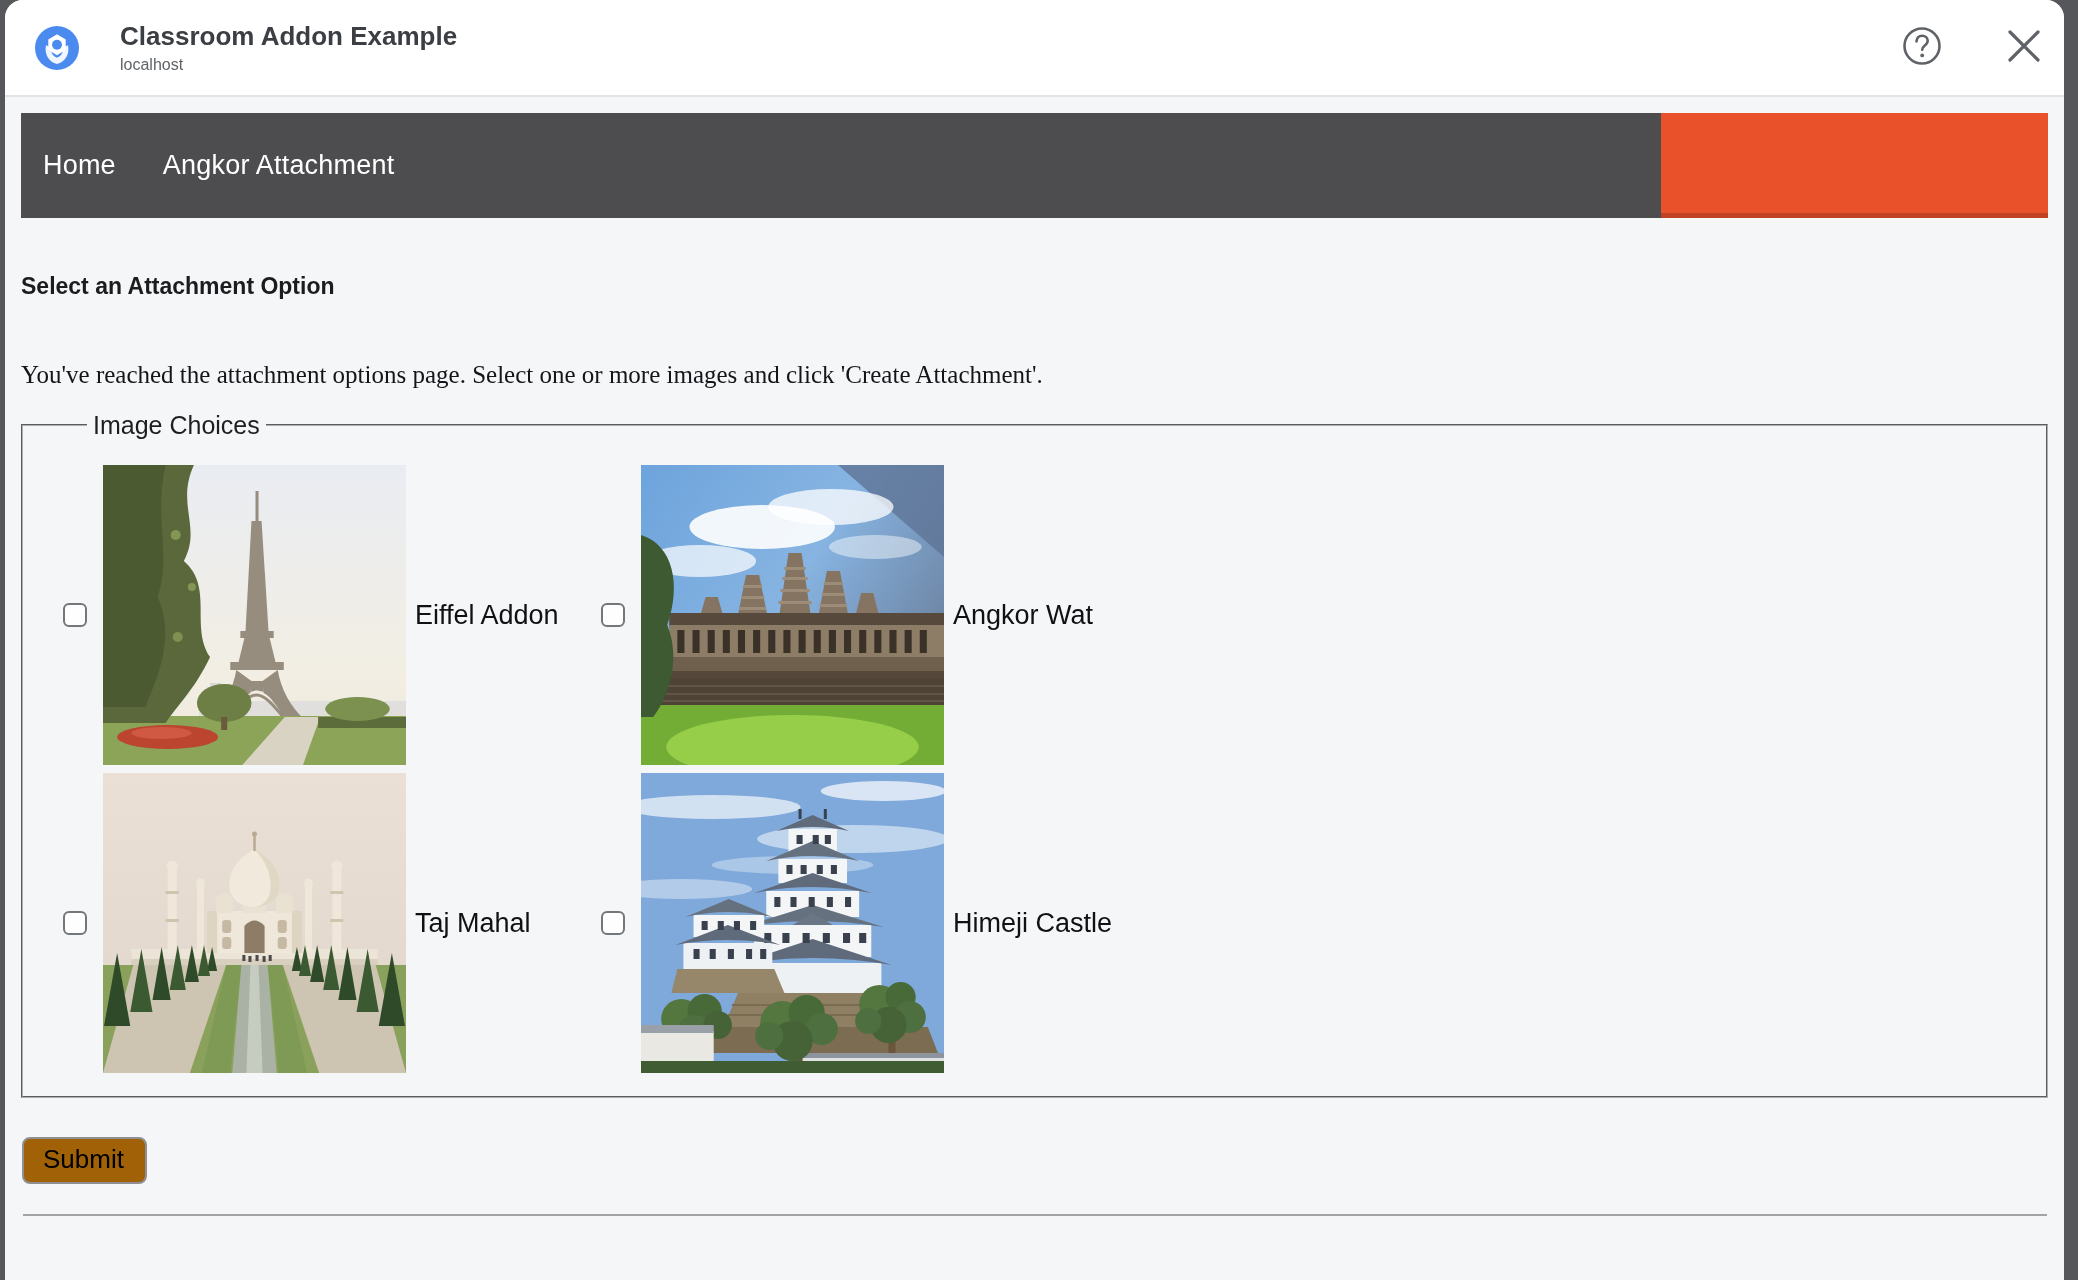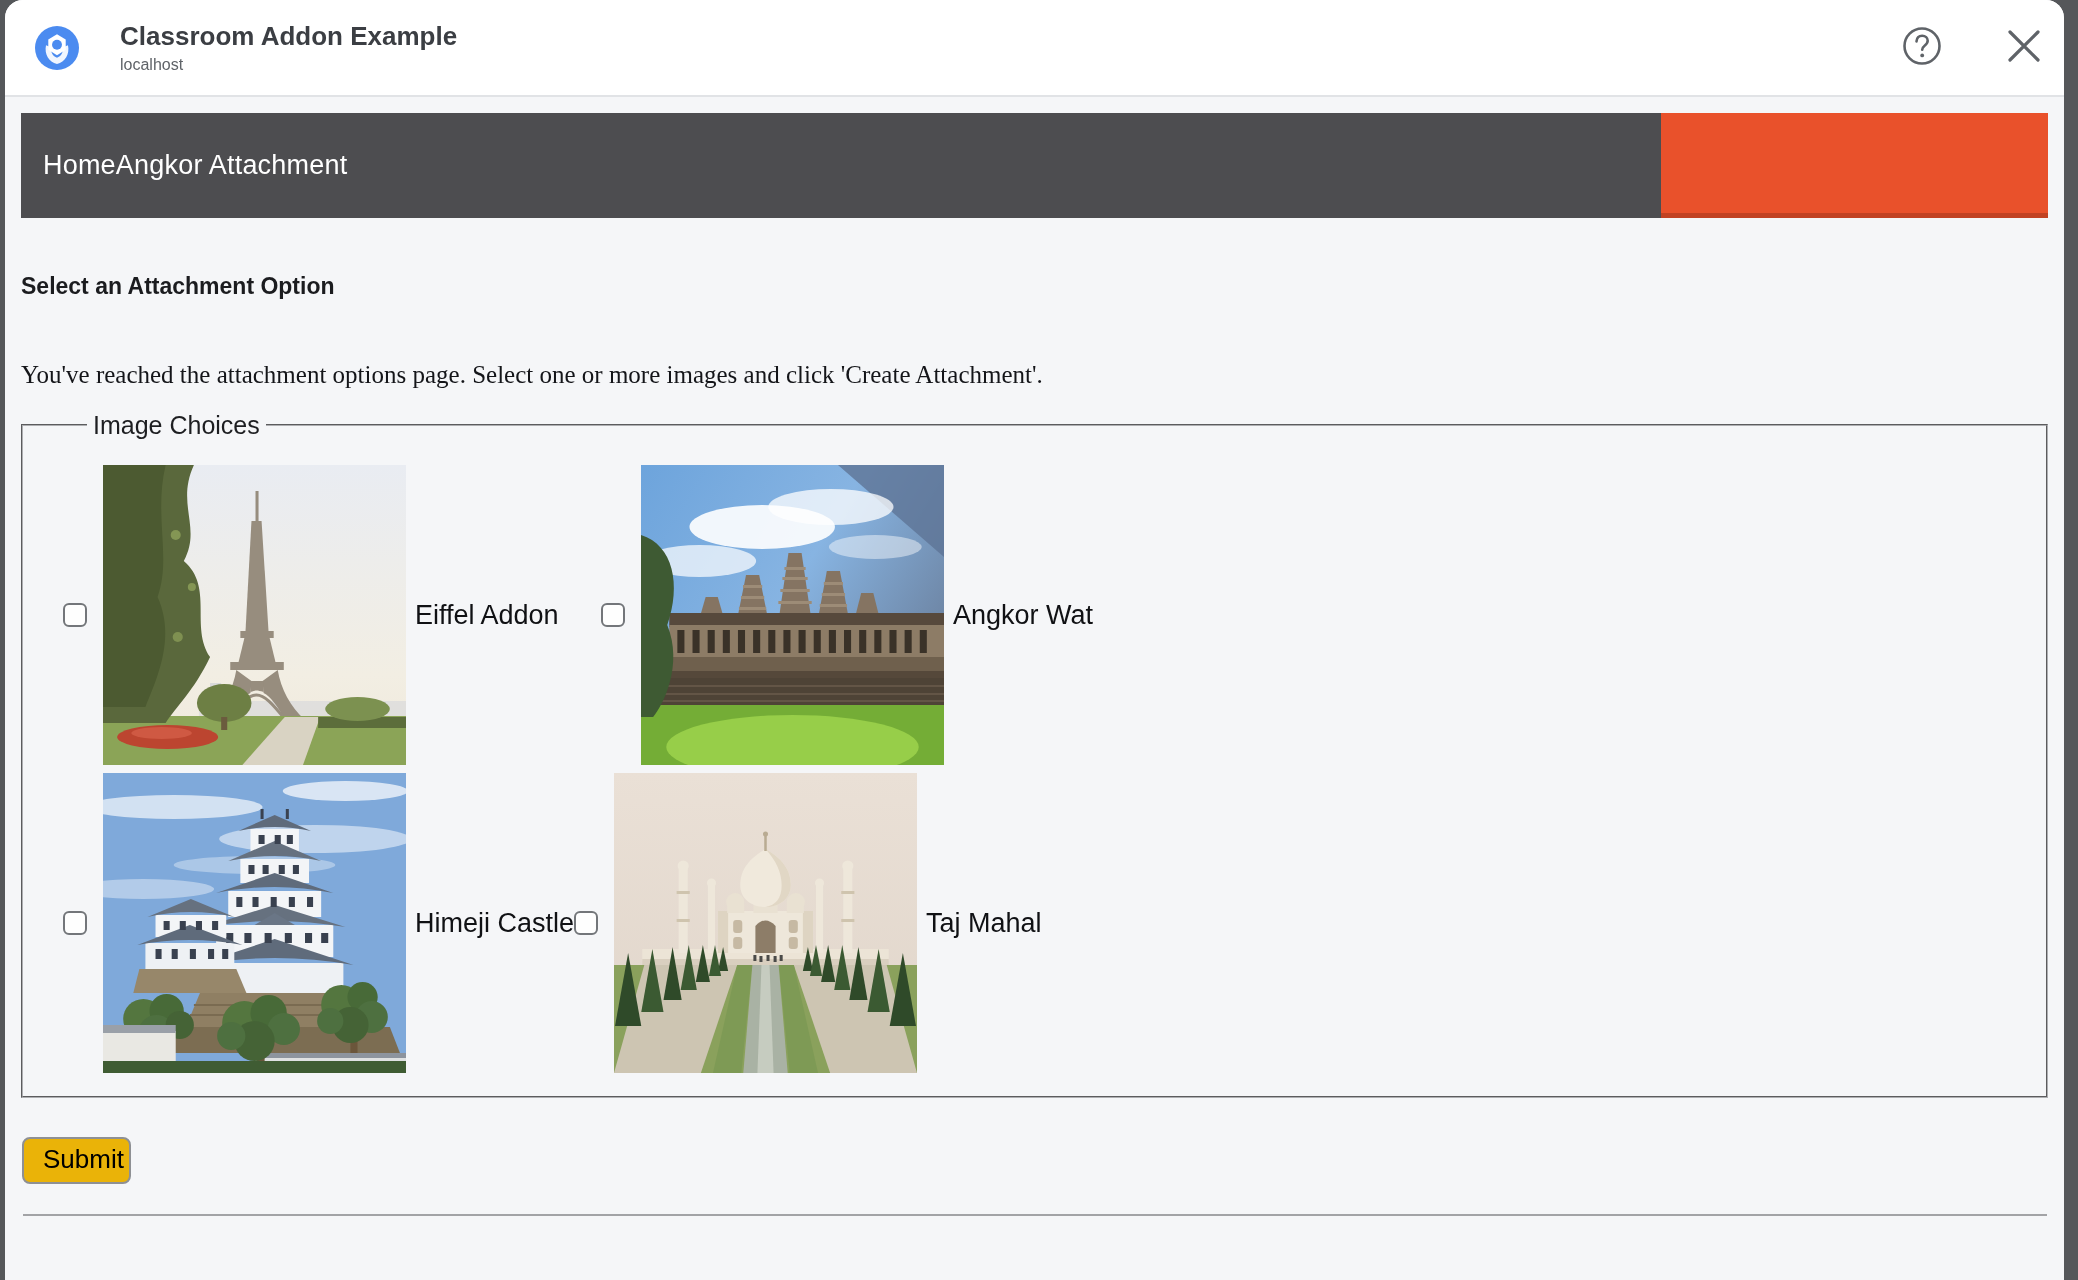--- a/index.html
+++ b/index.html
@@ -26,21 +26,21 @@
   .appbar-spacer { flex:1; }
   .icon-btn {
     width:44px; height:44px; display:flex; align-items:center; justify-content:center;
     background:none; border:none; padding:0; cursor:pointer;
   }
   .help-btn { margin-right:58px; }
   
   .navbar { margin:16px 0 0 0; height:105px; display:flex; }
   .nav-links {
     flex:1; background:#4d4d50; display:flex; align-items:center;
-    padding-left:22px; 
+    padding-left:22px; gap:47px;
   }
   .nav-link {
     color:#ffffff; font-size:27px; text-decoration:none; letter-spacing:0.2px;
   }
   .nav-accent {
     width:387px; background:#e9512b;
     box-shadow: inset 0 -5px 0 rgba(120,40,20,0.35);
   }
   
   .main { padding:0 16px; }
@@ -67,22 +67,22 @@
     width:24px; height:24px; flex:0 0 auto;
     border:2.5px solid #73767a; border-radius:6px; background:#fefefe;
     margin:0 16px 0 0; cursor:pointer;
   }
   .photo { width:303px; height:300px; flex:0 0 auto; overflow:hidden; }
   .photo svg { display:block; width:100%; height:100%; }
   .choice-label { font-size:27px; color:#101114; margin-left:9px; white-space:nowrap; cursor:default; }
   .submit-btn {
     margin:39px 0 0 1px; font-family:"Liberation Sans", sans-serif;
     font-size:26px; color:#000;
-    background:#eab308; border:2px solid #8e9094; border-radius:8px;
-    padding:5px 5px 7px 19px; cursor:pointer;
+    background:#a16207; border:2px solid #8e9094; border-radius:8px;
+    padding:5px 21px 7px 19px; cursor:pointer;
   }
   hr.bottom-rule {
     margin:30px 1px 0 2px; border:none; border-top:2px solid #a2a3a6; height:0;
   }
 </style>
 </head>
 <body>
 
 <div class="dialog">
 
@@ -248,20 +248,105 @@
               <rect y="240" width="300" height="60" fill="#74ad36"></rect>
               <ellipse cx="150" cy="282" rx="125" ry="32" fill="#97ce49"></ellipse>
               <path d="M0,70 C32,80 40,120 26,160 C42,200 22,240 12,252 L0,252 Z" fill="#3e5a33"></path>
             </svg>
           </span>
           <label class="choice-label">Angkor Wat</label>
         </div>
       </div>
 
       <div class="choice-row">
+
+        <div class="choice choice-a">
+          <input type="checkbox" style="">
+          <span class="photo">
+            <svg viewBox="0 0 300 300" preserveAspectRatio="none">
+              <defs>
+                <linearGradient id="tsky" x1="0" y1="0" x2="0" y2="1">
+                  <stop offset="0" stop-color="#eae0d6"></stop>
+                    <stop offset="1" stop-color="#e0d5ca"></stop>
+                </linearGradient>
+              </defs>
+              <rect width="300" height="300" fill="url(#tsky)"></rect>
+              <rect x="28" y="176" width="244" height="12" fill="#ece4d6"></rect>
+              <rect x="28" y="186" width="244" height="6" fill="#d9cfbf"></rect>
+              <rect x="103" y="138" width="94" height="42" fill="#eee7da"></rect>
+              <rect x="103" y="138" width="10" height="42" fill="#ded4c2"></rect>
+              <rect x="187" y="138" width="10" height="42" fill="#ded4c2"></rect>
+              <path d="M140,180 L140,153 Q150,142 160,153 L160,180 Z" fill="#8d7d68"></path>
+              <g fill="#c6b9a3">
+                <rect x="118" y="147" width="9" height="13" rx="3"></rect>
+                  <rect x="118" y="164" width="9" height="12" rx="3"></rect>
+                <rect x="173" y="147" width="9" height="13" rx="3"></rect>
+                  <rect x="173" y="164" width="9" height="12" rx="3"></rect>
+              </g>
+              <rect x="138" y="127" width="24" height="13" fill="#e9e1d2"></rect>
+              <path d="M150,76 C131,87 125,99 125,112 C125,126 136,134 150,134 C164,134 175,126 175,112 C175,99 169,87 150,76 Z" fill="#f0e9dc"></path>
+              <path d="M150,76 C160,87 166,99 166,112 C166,126 160,132 150,134 C164,134 175,126 175,112 C175,99 169,87 150,76 Z" fill="#ddd2bf" opacity="0.8"></path>
+              <path d="M150,62 L150,78" stroke="#b9ab92" stroke-width="2.5"></path>
+              <circle cx="150" cy="61" r="2.5" fill="#b9ab92"></circle>
+              <g fill="#e9e1d2">
+                <circle cx="120" cy="129" r="9"></circle>
+                  <rect x="112" y="131" width="17" height="9"></rect>
+                <circle cx="180" cy="129" r="9"></circle>
+                  <rect x="171" y="131" width="17" height="9"></rect>
+              </g>
+              <g fill="#eee7da">
+                <rect x="64" y="96" width="9" height="84"></rect>
+                <rect x="227" y="96" width="9" height="84"></rect>
+                <rect x="93" y="112" width="7" height="68"></rect>
+                <rect x="200" y="112" width="7" height="68"></rect>
+              </g>
+              <g fill="#cfc4ae">
+                <rect x="62" y="118" width="13" height="3"></rect>
+                  <rect x="62" y="146" width="13" height="3"></rect>
+                <rect x="225" y="118" width="13" height="3"></rect>
+                  <rect x="225" y="146" width="13" height="3"></rect>
+              </g>
+              <circle cx="68.5" cy="93" r="5.5" fill="#eee7da"></circle>
+              <circle cx="231.5" cy="93" r="5.5" fill="#eee7da"></circle>
+              <circle cx="96.5" cy="110" r="4.5" fill="#eee7da"></circle>
+              <circle cx="203.5" cy="110" r="4.5" fill="#eee7da"></circle>
+              <g fill="#4a4a48">
+                <rect x="138" y="182" width="3" height="6"></rect>
+                  <rect x="144" y="183" width="3" height="6"></rect>
+                  <rect x="151" y="182" width="3" height="6"></rect>
+                  <rect x="158" y="183" width="3" height="6"></rect>
+                  <rect x="164" y="182" width="3" height="6"></rect>
+              </g>
+              <rect y="192" width="300" height="108" fill="#8aa15c"></rect>
+              <polygon points="30,192 122,192 86,300 0,300" fill="#cdc5b2"></polygon>
+              <polygon points="270,192 178,192 214,300 300,300" fill="#cdc5b2"></polygon>
+              <polygon points="122,192 137,192 126,300 98,300" fill="#7e9a55"></polygon>
+              <polygon points="163,192 178,192 202,300 174,300" fill="#7e9a55"></polygon>
+              <polygon points="137,192 163,192 172,300 128,300" fill="#a9b2a4"></polygon>
+              <polygon points="146,192 154,192 158,300 142,300" fill="#c6ccc0"></polygon>
+              <g>
+                <polygon points="103,198 113,198 108,174" fill="#2f4a29"></polygon>
+                <polygon points="94,203 106,203 100,172" fill="#3b5a32"></polygon>
+                <polygon points="81,209 95,209 88,172" fill="#2f4a29"></polygon>
+                <polygon points="66,217 82,217 74,172" fill="#3b5a32"></polygon>
+                <polygon points="49,227 67,227 58,174" fill="#2f4a29"></polygon>
+                <polygon points="27,239 49,239 38,176" fill="#3b5a32"></polygon>
+                <polygon points="1,253 27,253 14,180" fill="#2f4a29"></polygon>
+                <polygon points="187,198 197,198 192,174" fill="#2f4a29"></polygon>
+                <polygon points="194,203 206,203 200,172" fill="#3b5a32"></polygon>
+                <polygon points="205,209 219,209 212,172" fill="#2f4a29"></polygon>
+                <polygon points="218,217 234,217 226,172" fill="#3b5a32"></polygon>
+                <polygon points="233,227 251,227 242,174" fill="#2f4a29"></polygon>
+                <polygon points="251,239 273,239 262,176" fill="#3b5a32"></polygon>
+                <polygon points="273,253 299,253 286,180" fill="#2f4a29"></polygon>
+              </g>
+            </svg>
+          </span>
+          <label class="choice-label">Taj Mahal</label>
+        </div>
 
         <div class="choice">
           <input type="checkbox" style="">
           <span class="photo">
             <svg viewBox="0 0 300 300" preserveAspectRatio="none">
               <rect width="300" height="300" fill="#7fa9da"></rect>
               <g fill="#ffffff">
                 <ellipse cx="70" cy="34" rx="88" ry="12" opacity="0.65"></ellipse>
                 <ellipse cx="210" cy="66" rx="95" ry="14" opacity="0.5"></ellipse>
                 <ellipse cx="40" cy="116" rx="70" ry="10" opacity="0.4"></ellipse>
@@ -346,105 +431,20 @@
                   <circle cx="245" cy="252" r="18" fill="#456336"></circle>
                   <circle cx="225" cy="248" r="13" fill="#4e7040"></circle>
               </g>
               <rect x="0" y="258" width="72" height="42" fill="#e9e8e3"></rect>
               <rect x="0" y="252" width="72" height="8" fill="#9aa0a8"></rect>
               <rect y="288" width="300" height="12" fill="#3f5c33"></rect>
             </svg>
           </span>
           <label class="choice-label">Himeji Castle</label>
         </div>
-
-        <div class="choice choice-a">
-          <input type="checkbox" style="">
-          <span class="photo">
-            <svg viewBox="0 0 300 300" preserveAspectRatio="none">
-              <defs>
-                <linearGradient id="tsky" x1="0" y1="0" x2="0" y2="1">
-                  <stop offset="0" stop-color="#eae0d6"></stop>
-                    <stop offset="1" stop-color="#e0d5ca"></stop>
-                </linearGradient>
-              </defs>
-              <rect width="300" height="300" fill="url(#tsky)"></rect>
-              <rect x="28" y="176" width="244" height="12" fill="#ece4d6"></rect>
-              <rect x="28" y="186" width="244" height="6" fill="#d9cfbf"></rect>
-              <rect x="103" y="138" width="94" height="42" fill="#eee7da"></rect>
-              <rect x="103" y="138" width="10" height="42" fill="#ded4c2"></rect>
-              <rect x="187" y="138" width="10" height="42" fill="#ded4c2"></rect>
-              <path d="M140,180 L140,153 Q150,142 160,153 L160,180 Z" fill="#8d7d68"></path>
-              <g fill="#c6b9a3">
-                <rect x="118" y="147" width="9" height="13" rx="3"></rect>
-                  <rect x="118" y="164" width="9" height="12" rx="3"></rect>
-                <rect x="173" y="147" width="9" height="13" rx="3"></rect>
-                  <rect x="173" y="164" width="9" height="12" rx="3"></rect>
-              </g>
-              <rect x="138" y="127" width="24" height="13" fill="#e9e1d2"></rect>
-              <path d="M150,76 C131,87 125,99 125,112 C125,126 136,134 150,134 C164,134 175,126 175,112 C175,99 169,87 150,76 Z" fill="#f0e9dc"></path>
-              <path d="M150,76 C160,87 166,99 166,112 C166,126 160,132 150,134 C164,134 175,126 175,112 C175,99 169,87 150,76 Z" fill="#ddd2bf" opacity="0.8"></path>
-              <path d="M150,62 L150,78" stroke="#b9ab92" stroke-width="2.5"></path>
-              <circle cx="150" cy="61" r="2.5" fill="#b9ab92"></circle>
-              <g fill="#e9e1d2">
-                <circle cx="120" cy="129" r="9"></circle>
-                  <rect x="112" y="131" width="17" height="9"></rect>
-                <circle cx="180" cy="129" r="9"></circle>
-                  <rect x="171" y="131" width="17" height="9"></rect>
-              </g>
-              <g fill="#eee7da">
-                <rect x="64" y="96" width="9" height="84"></rect>
-                <rect x="227" y="96" width="9" height="84"></rect>
-                <rect x="93" y="112" width="7" height="68"></rect>
-                <rect x="200" y="112" width="7" height="68"></rect>
-              </g>
-              <g fill="#cfc4ae">
-                <rect x="62" y="118" width="13" height="3"></rect>
-                  <rect x="62" y="146" width="13" height="3"></rect>
-                <rect x="225" y="118" width="13" height="3"></rect>
-                  <rect x="225" y="146" width="13" height="3"></rect>
-              </g>
-              <circle cx="68.5" cy="93" r="5.5" fill="#eee7da"></circle>
-              <circle cx="231.5" cy="93" r="5.5" fill="#eee7da"></circle>
-              <circle cx="96.5" cy="110" r="4.5" fill="#eee7da"></circle>
-              <circle cx="203.5" cy="110" r="4.5" fill="#eee7da"></circle>
-              <g fill="#4a4a48">
-                <rect x="138" y="182" width="3" height="6"></rect>
-                  <rect x="144" y="183" width="3" height="6"></rect>
-                  <rect x="151" y="182" width="3" height="6"></rect>
-                  <rect x="158" y="183" width="3" height="6"></rect>
-                  <rect x="164" y="182" width="3" height="6"></rect>
-              </g>
-              <rect y="192" width="300" height="108" fill="#8aa15c"></rect>
-              <polygon points="30,192 122,192 86,300 0,300" fill="#cdc5b2"></polygon>
-              <polygon points="270,192 178,192 214,300 300,300" fill="#cdc5b2"></polygon>
-              <polygon points="122,192 137,192 126,300 98,300" fill="#7e9a55"></polygon>
-              <polygon points="163,192 178,192 202,300 174,300" fill="#7e9a55"></polygon>
-              <polygon points="137,192 163,192 172,300 128,300" fill="#a9b2a4"></polygon>
-              <polygon points="146,192 154,192 158,300 142,300" fill="#c6ccc0"></polygon>
-              <g>
-                <polygon points="103,198 113,198 108,174" fill="#2f4a29"></polygon>
-                <polygon points="94,203 106,203 100,172" fill="#3b5a32"></polygon>
-                <polygon points="81,209 95,209 88,172" fill="#2f4a29"></polygon>
-                <polygon points="66,217 82,217 74,172" fill="#3b5a32"></polygon>
-                <polygon points="49,227 67,227 58,174" fill="#2f4a29"></polygon>
-                <polygon points="27,239 49,239 38,176" fill="#3b5a32"></polygon>
-                <polygon points="1,253 27,253 14,180" fill="#2f4a29"></polygon>
-                <polygon points="187,198 197,198 192,174" fill="#2f4a29"></polygon>
-                <polygon points="194,203 206,203 200,172" fill="#3b5a32"></polygon>
-                <polygon points="205,209 219,209 212,172" fill="#2f4a29"></polygon>
-                <polygon points="218,217 234,217 226,172" fill="#3b5a32"></polygon>
-                <polygon points="233,227 251,227 242,174" fill="#2f4a29"></polygon>
-                <polygon points="251,239 273,239 262,176" fill="#3b5a32"></polygon>
-                <polygon points="273,253 299,253 286,180" fill="#2f4a29"></polygon>
-              </g>
-            </svg>
-          </span>
-          <label class="choice-label">Taj Mahal</label>
-        </div>
       </div>
     </fieldset>
 
     <button class="submit-btn">Submit</button>
 
     <hr class="bottom-rule">
   </div>
 </div>
 
 </body></html>

